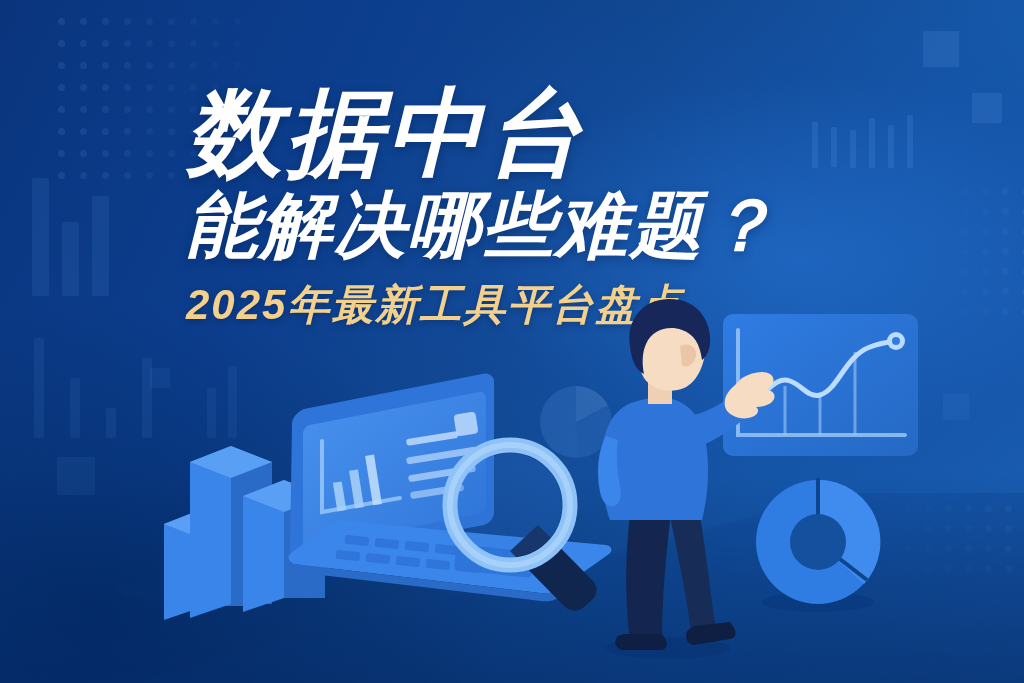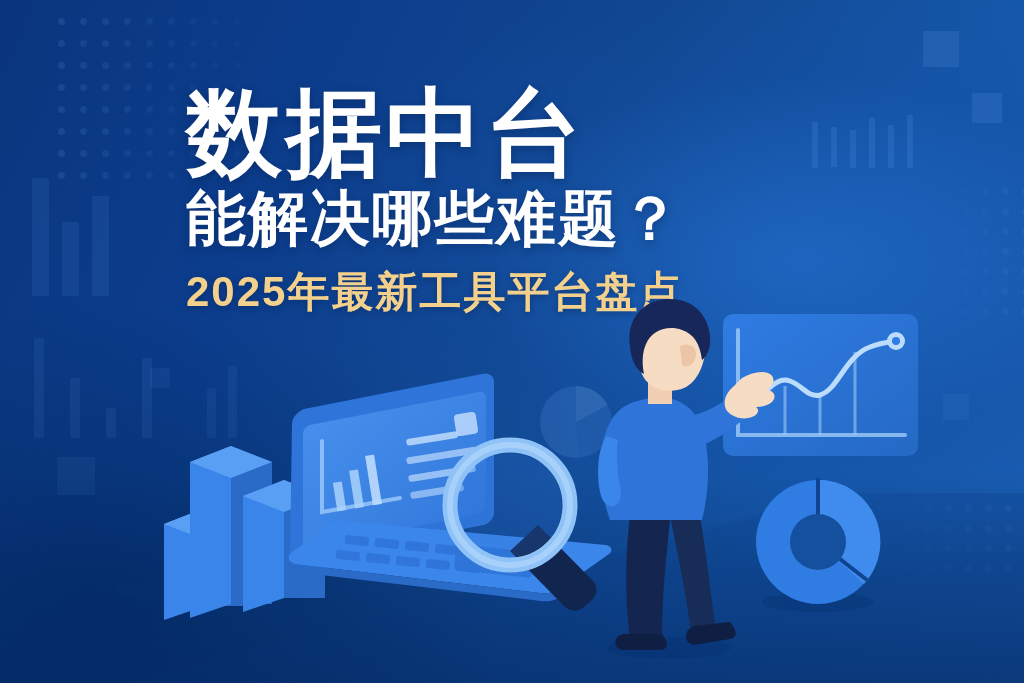--- a/index.html
+++ b/index.html
@@ -4,40 +4,41 @@
 <style>
   html,body{margin:0;padding:0;background:#062f6b;}
   *{box-sizing:border-box;}
   #poster{
     position:relative;width:1024px;height:683px;overflow:hidden;
     font-family:"Liberation Sans","DejaVu Sans",sans-serif;
     background:
       radial-gradient(ellipse 70% 60% at 78% 38%, rgba(32,104,196,.85) 0%, rgba(20,80,168,.35) 45%, rgba(10,52,124,0) 72%),
       radial-gradient(ellipse 60% 70% at 10% 90%, rgba(2,40,96,.75) 0%, rgba(2,40,96,0) 65%),
       linear-gradient(115deg,#0a357d 0%,#0c3e8e 28%,#11478f 50%,#1557a8 74%,#1b5fb4 100%);
+    font-style: italic;
   }
 
   
   .bg{position:absolute;inset:0;pointer-events:none;}
   .dotgrid{position:absolute;}
   .dotgrid i{position:absolute;width:7px;height:7px;border-radius:50%;background:rgba(120,180,255,.13);}
   .sq{position:absolute;background:rgba(120,180,255,.13);}
   .vbar{position:absolute;background:rgba(125,185,255,.13);border-radius:1px;}
   .faintbar{position:absolute;background:rgba(120,180,255,.10);border-radius:2px;}
   .faintpie{position:absolute;border-radius:50%;}
   .floor{position:absolute;left:0;right:0;bottom:0;height:210px;
      background:linear-gradient(180deg,rgba(3,40,98,.0) 0%,rgba(3,40,98,.30) 45%,rgba(3,38,94,.55) 100%);}
   .floorline{position:absolute;left:0;width:1024px;height:190px;bottom:0;
      background:linear-gradient(165deg,rgba(255,255,255,0) 48%,rgba(10,60,140,.22) 49%,rgba(4,44,108,.28) 100%);}
 
   
   .headline{position:absolute;left:186px;top:84px;width:760px;}
   .t1{font-size:96px;line-height:1.02;font-weight:bold;color:#ffffff;letter-spacing:4px;
       text-shadow:0 3px 10px rgba(0,20,60,.35);}
-  .t2{font-size:60px;line-height:1.1;font-weight:bold;color:#ffffff;letter-spacing:2px;margin-top:4px;
+  .t2{font-size:72px;line-height:1.1;font-weight:bold;color:#ffffff;letter-spacing:2px;margin-top:4px;
       text-shadow:0 3px 10px rgba(0,20,60,.35);}
   .t3{font-size:42px;line-height:1.25;font-weight:bold;color:#f3d18c;letter-spacing:2px;margin-top:14px;
       text-shadow:0 2px 6px rgba(0,20,60,.35);}
 
   
   .illus{position:absolute;left:0;top:0;width:1024px;height:683px;}
 </style>
 </head>
 <body>
 

